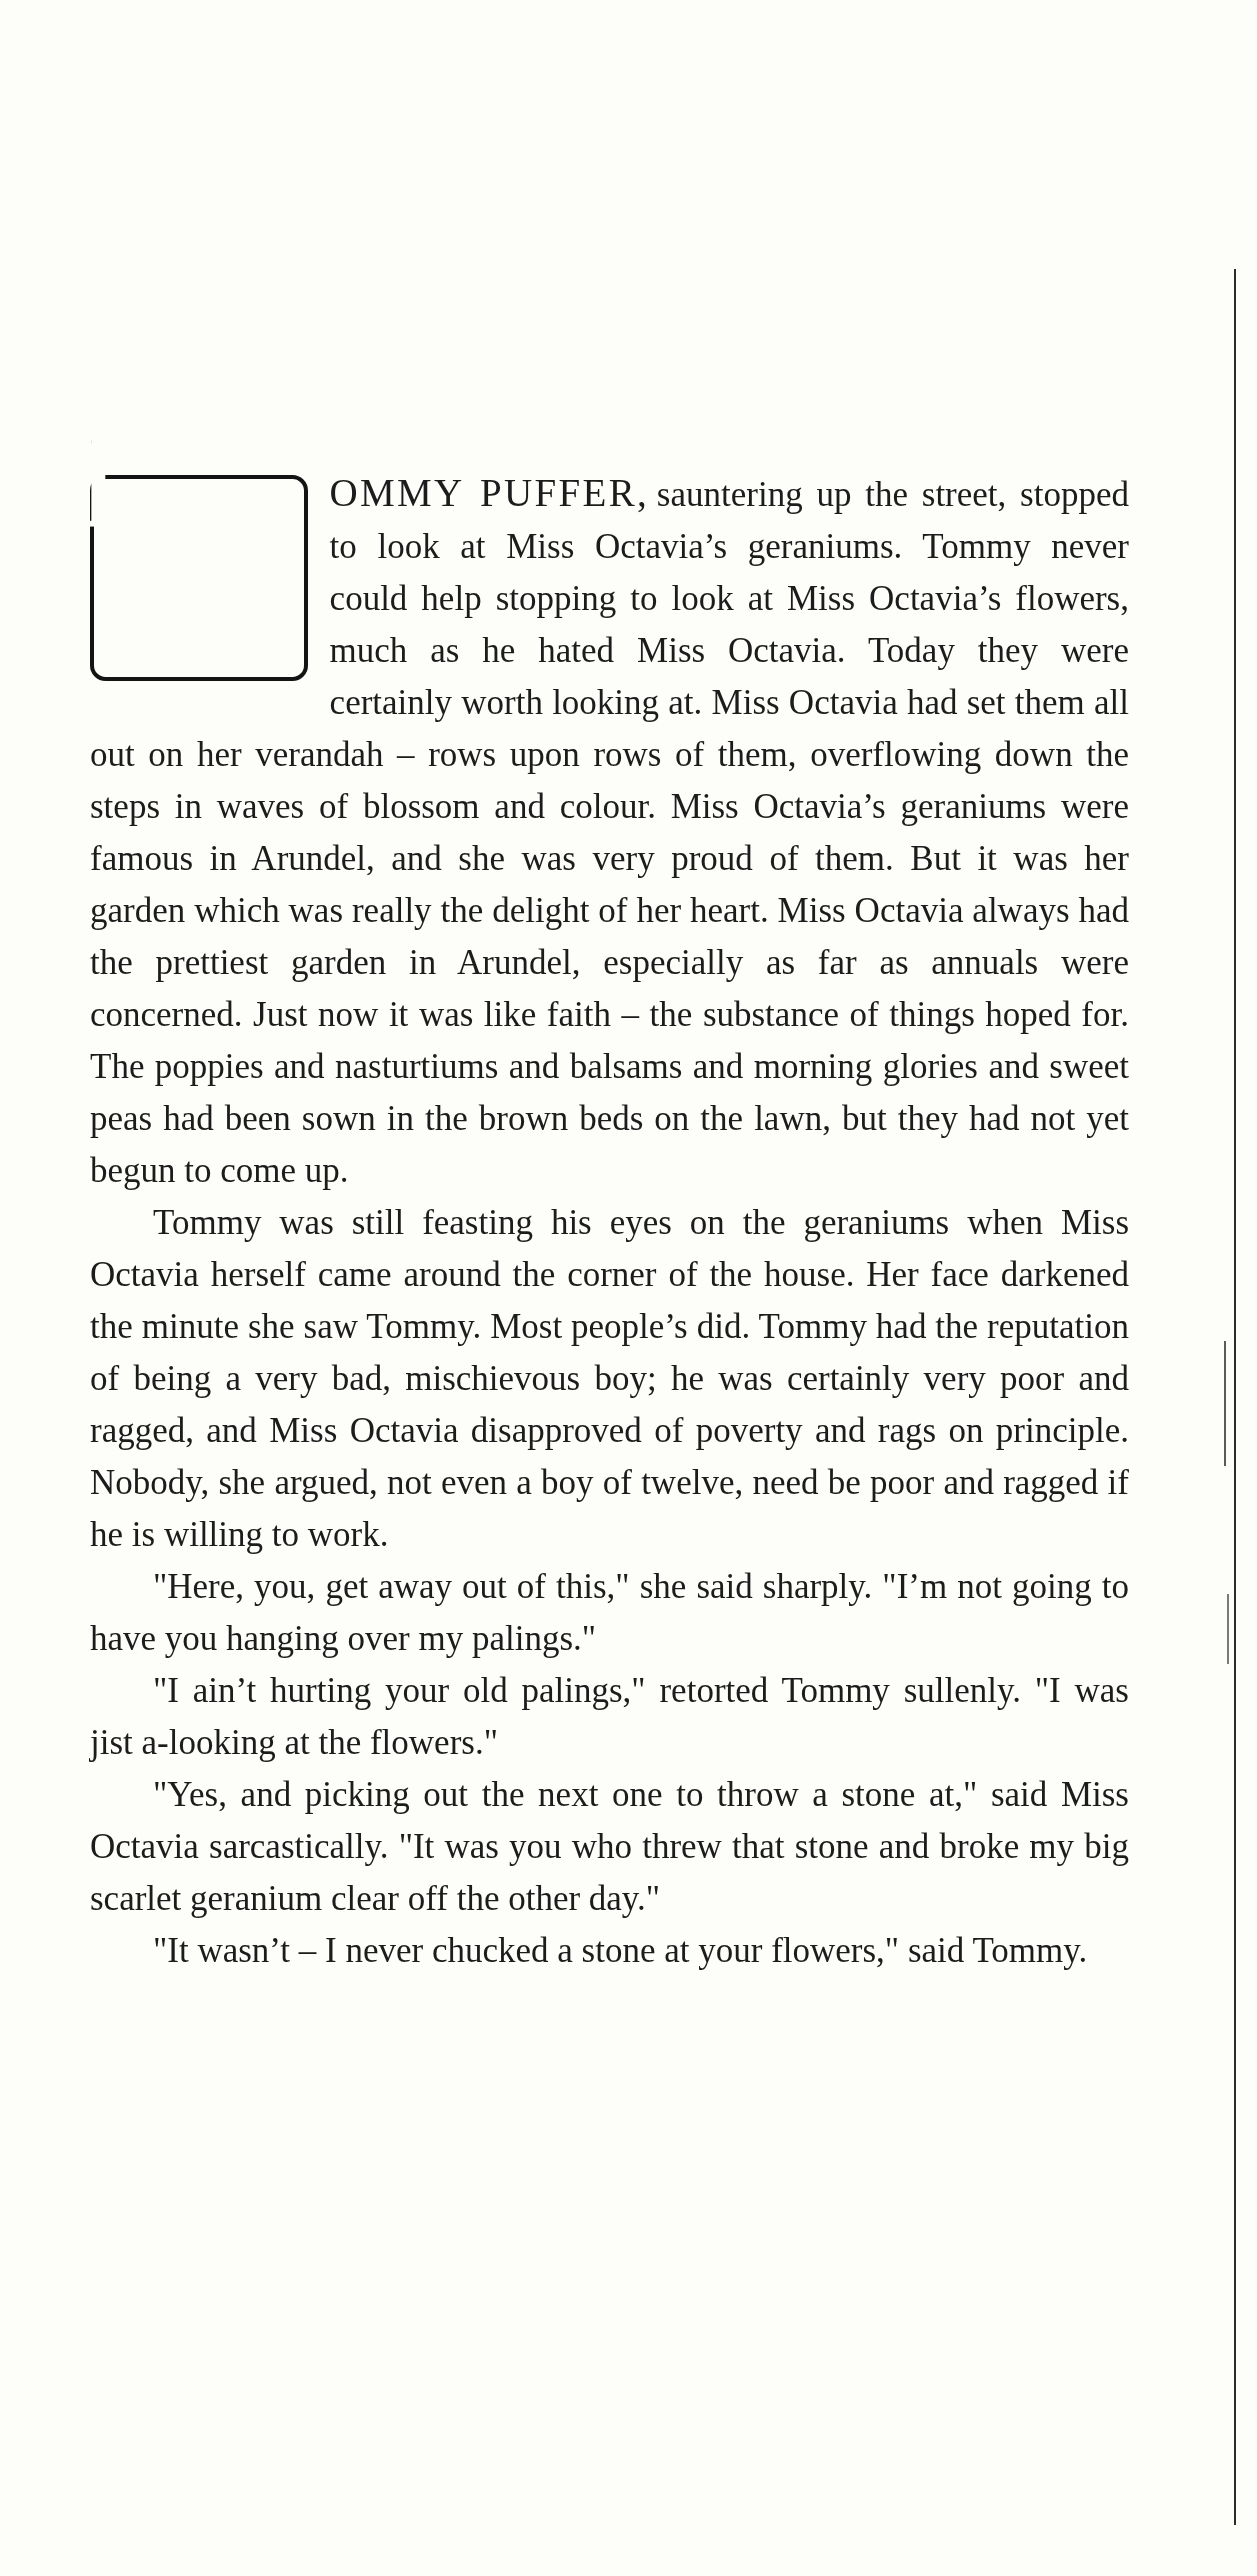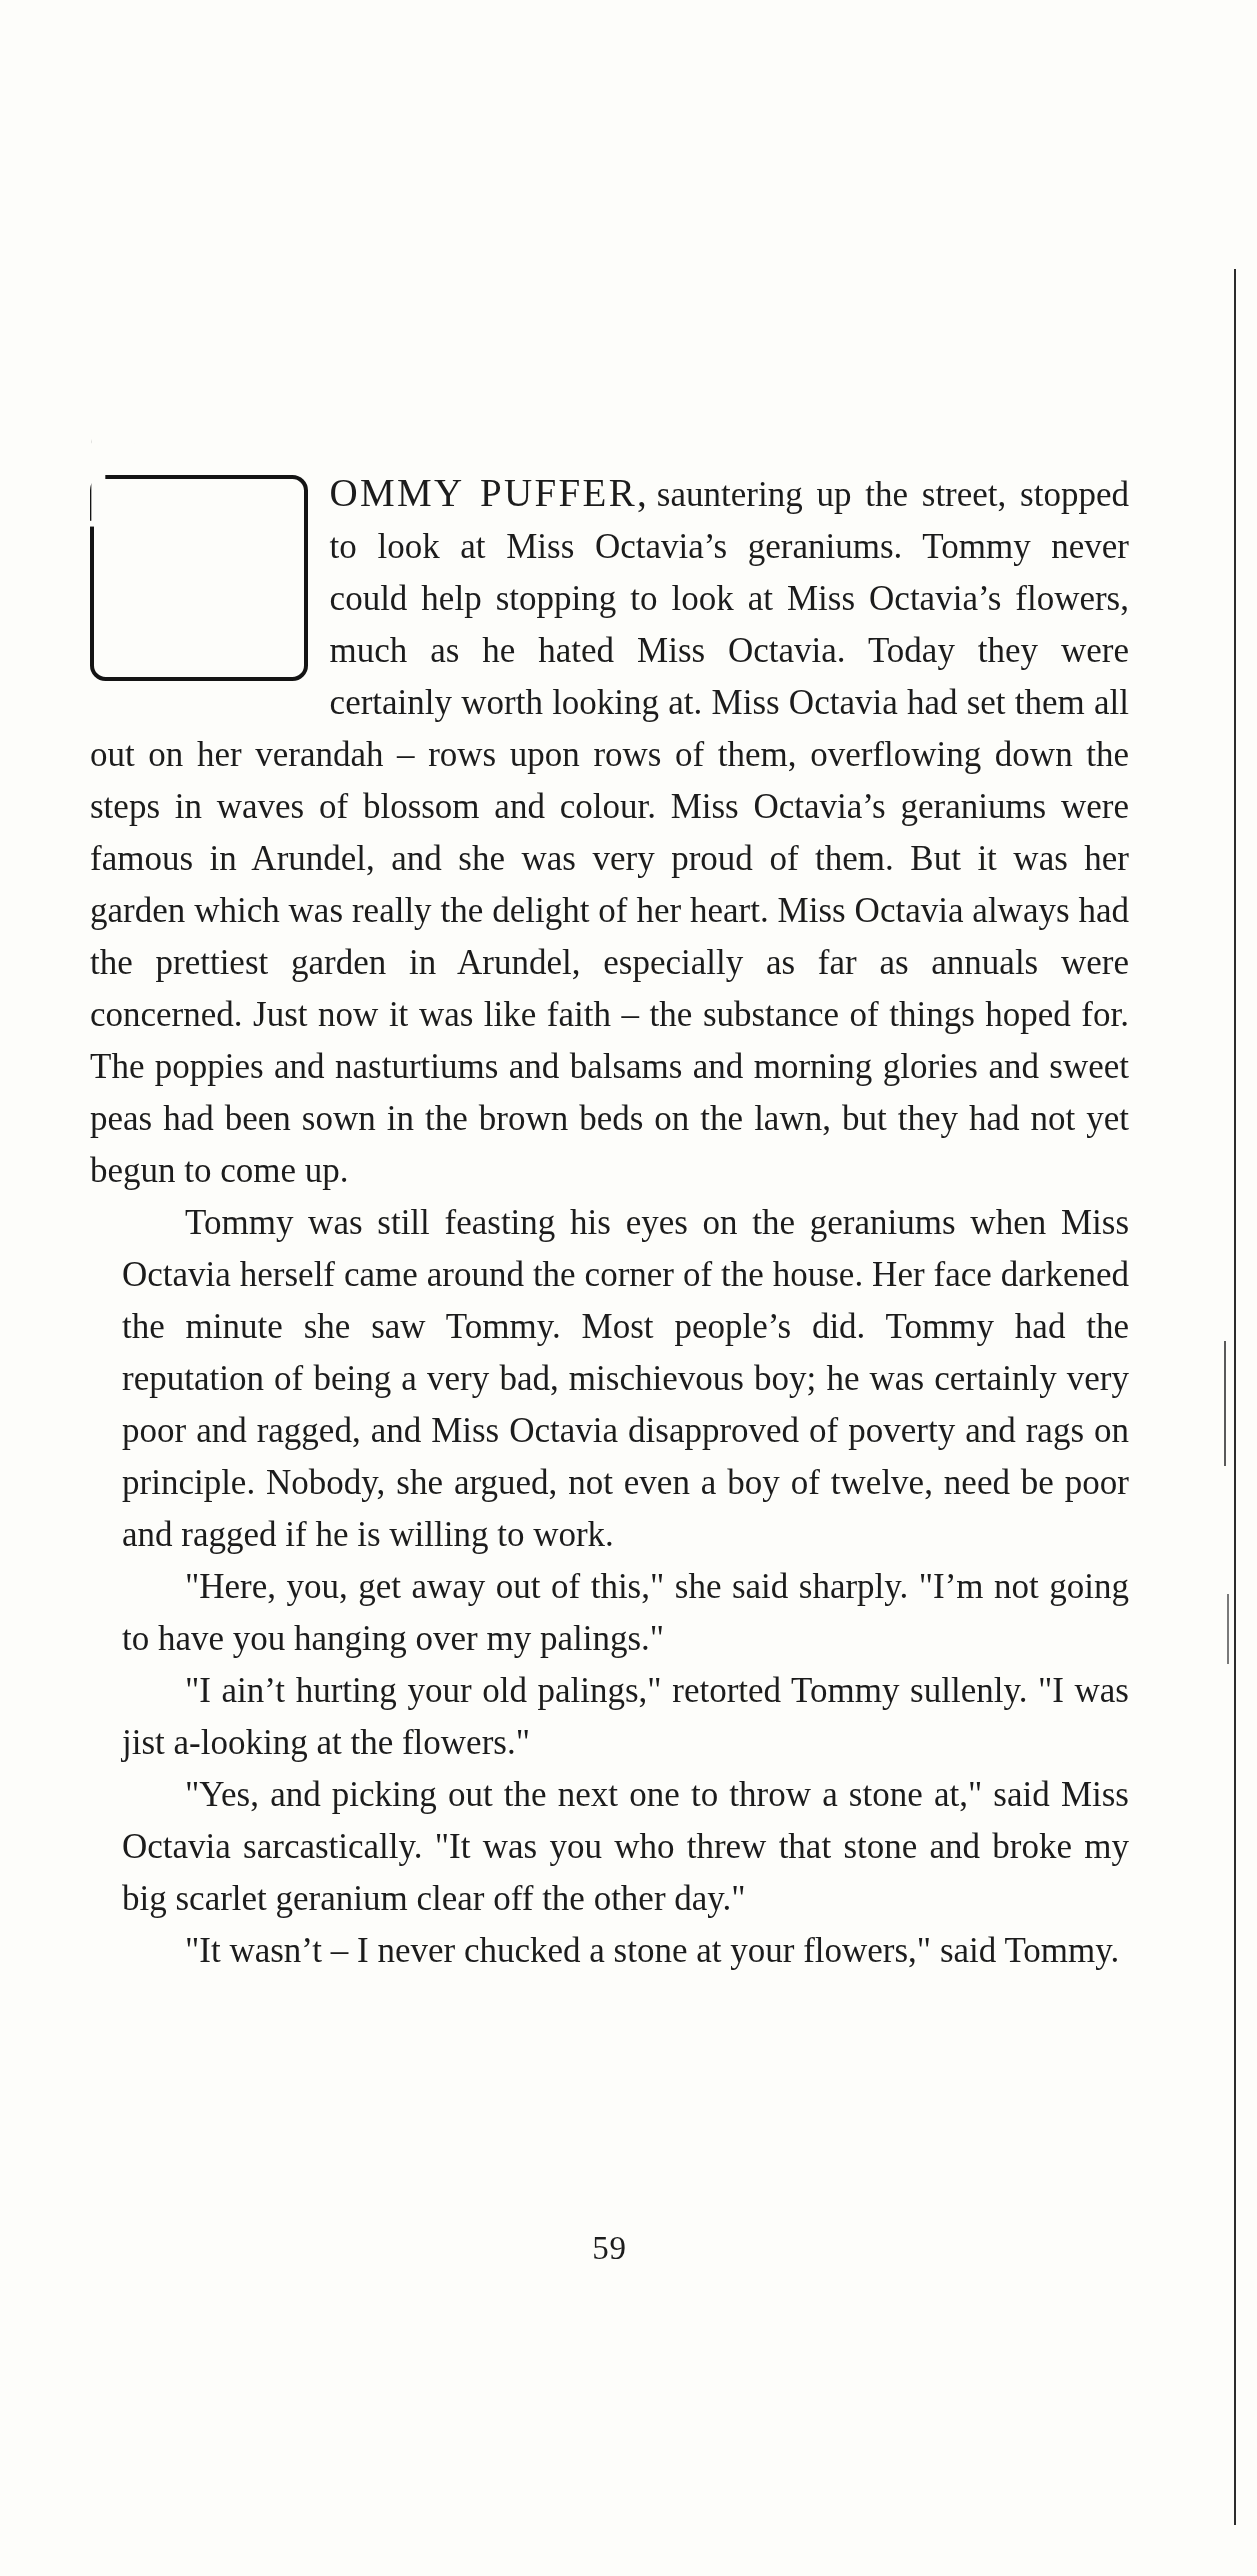--- a/index.html
+++ b/index.html
@@ -20,21 +20,21 @@
     left: 90px;
     top: 467px;
     width: 1039px;
     font-size: 35px;
     line-height: 52px;
     text-align: justify;
     text-justify: inter-word;
   }
 
   .para { margin: 0; }
-  .para.indent { text-indent: 63px; margin-left: 32px; }
+  .para.indent { text-indent: 63px; }
 
   .lead-smallcaps {
     font-size: 39px;
     letter-spacing: 2.3px;
     margin-right: 7.8px;
   }
 
   
   .dropcap-box {
     float: left;
@@ -151,20 +151,19 @@
     </p>
 
     <p class="para indent">Tommy was still feasting his eyes on the geraniums when Miss Octavia herself came around the corner of the house. Her face darkened the minute she saw Tommy. Most people’s did. Tommy had the reputation of being a very bad, mischievous boy; he was certainly very poor and ragged, and Miss Octavia disapproved of poverty and rags on principle. Nobody, she argued, not even a boy of twelve, need be poor and ragged if he is willing to work.</p>
     <p class="para indent">"Here, you, get away out of this," she said sharply. "I’m not going to have you hanging over my palings."</p>
     <p class="para indent">"I ain’t hurting your old palings," retorted Tommy sullenly. "I was jist a-looking at the flowers."</p>
     <p class="para indent">"Yes, and picking out the next one to throw a stone at," said Miss Octavia sarcastically. "It was you who threw that stone and broke my big scarlet geranium clear off the other day."</p>
     <p class="para indent">"It wasn’t – I never chucked a stone at your flowers," said Tommy.</p>
 
   </div>
 
-  <div class="page-number">59</div>
 
   <div class="edge-line"></div>
   <div class="edge-mark"></div>
   <div class="edge-mark2"></div>
 
 </div>
 
 
 </body></html>

